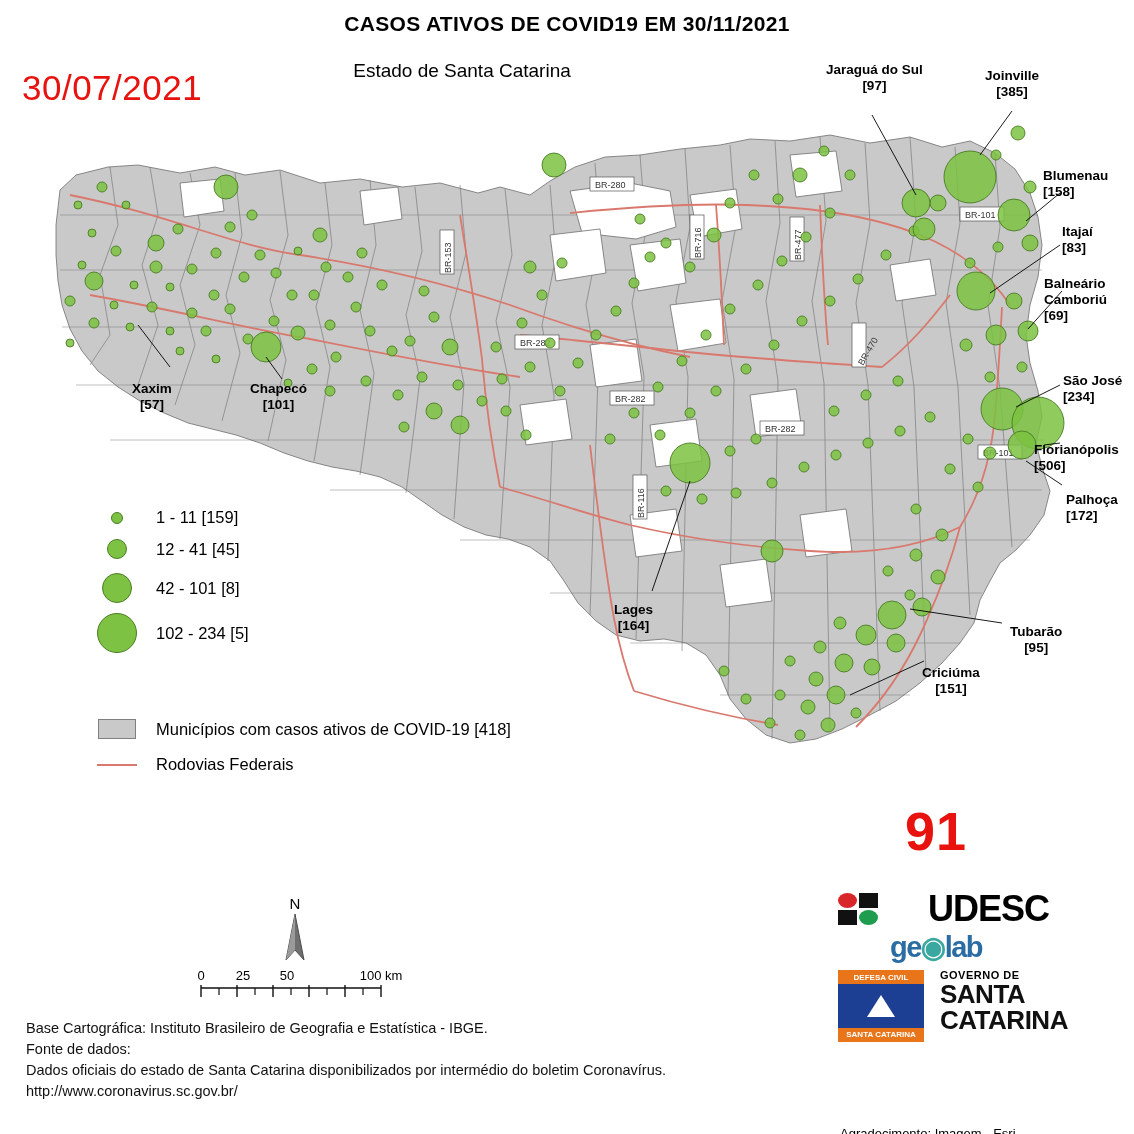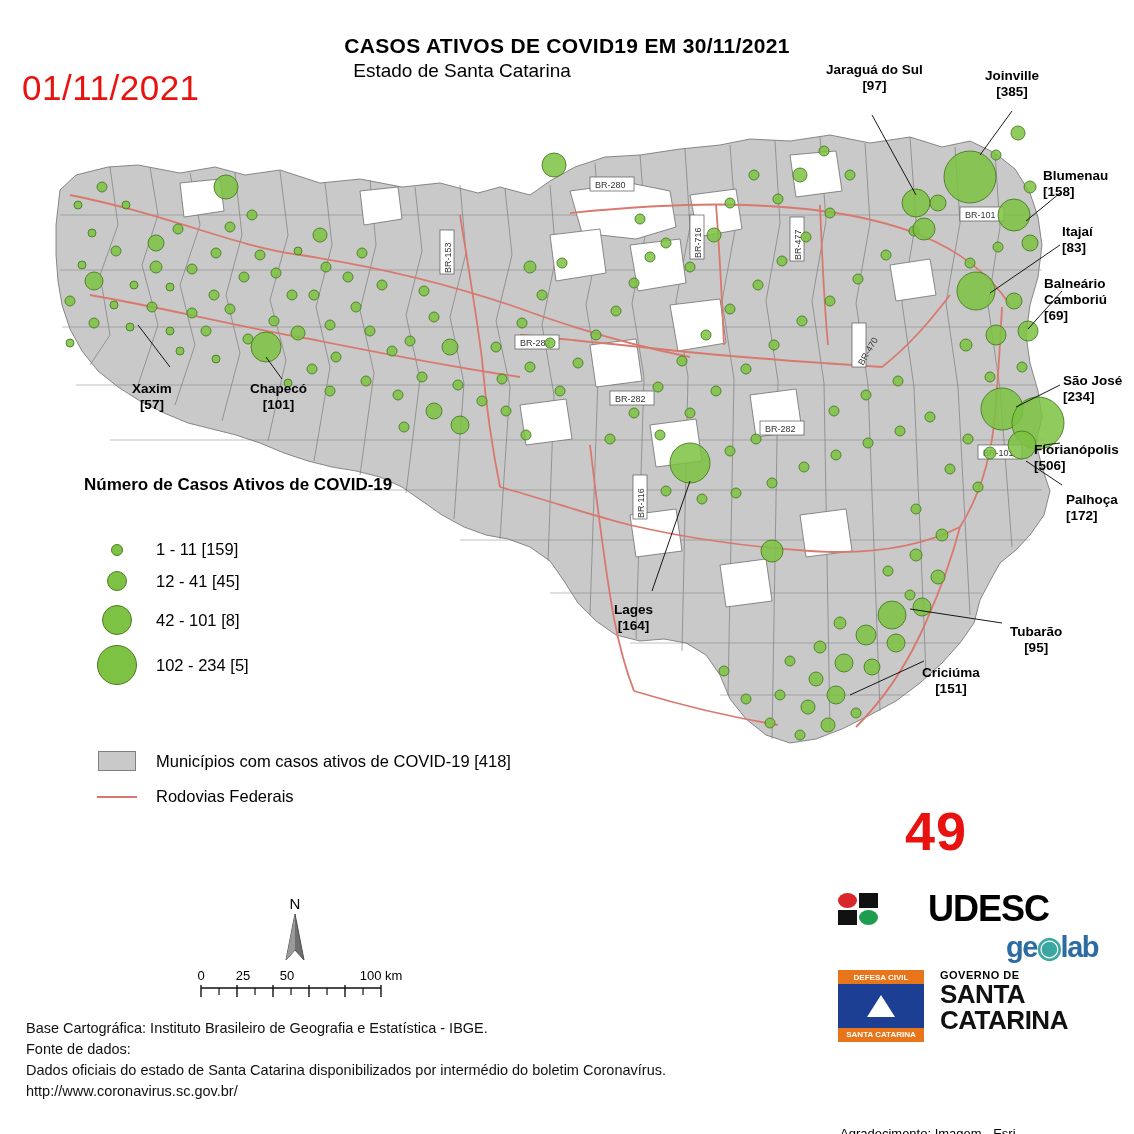--- a/index.html
+++ b/index.html
@@ -12,21 +12,21 @@
     height: 1134px;
     position: relative;
     font-family: "Liberation Sans", sans-serif;
     color: #000000;
     overflow: hidden;
   }
   .abs { position: absolute; }
 
   
   #map-title {
-    top: 34px; left: 0; width: 1134px;
+    top: 12px; left: 0; width: 1134px;
     text-align: center;
     font-size: 21px;
     font-weight: bold;
     letter-spacing: 0.3px;
   }
   #map-subtitle {
     top: 60px; left: 0; width: 924px;
     text-align: center;
     font-size: 19px;
     font-weight: normal;
@@ -136,24 +136,23 @@
     gap: 2px;
     margin-right: 6px;
   }
   #udesc-mark div { background: #111; }
   #udesc-mark .red { background: #d8262a; border-radius:50%; }
   #udesc-mark .green { background: #1f9d4e; border-radius:50%; }
   #udesc-word {
     font-size: 36px; font-weight: bold; letter-spacing: -1px; margin-left: 44px;
   }
   #geolab-row {
-    margin-top: 2px; 
+    margin-top: 2px; margin-left: 52px;
     font-size: 29px; font-weight: bold; color: #2b6ca3;
     letter-spacing: -1.5px;
-    text-align: right;
   }
   #geolab-row .teal { color: #3aa8a0; }
   #gov-row { display: flex; margin-top: 6px; }
   #defesa-civil {
     width: 86px; height: 72px;
     background: #e8751a;
     color: #fff;
     font-size: 8px;
     font-weight: bold;
     text-align: center;
@@ -184,22 +183,22 @@
   #agradecimento {
     top: 1126px; left: 840px;
     font-size: 13px;
   }
 </style>
 </head>
 <body>
 
 <div class="abs" id="map-title">CASOS ATIVOS DE COVID19 EM 30/11/2021</div>
 <div class="abs" id="map-subtitle">Estado de Santa Catarina</div>
-<div class="abs" id="date-stamp">01/11/2021</div>
-<div class="abs" id="day-counter">49</div>
+<div class="abs" id="date-stamp">30/07/2021</div>
+<div class="abs" id="day-counter">91</div>
 
 <div class="abs" id="map-canvas">
 <svg id="map-svg" width="1040" height="680" viewBox="0 0 1040 680" xmlns="http://www.w3.org/2000/svg">
   <defs>
     <style>
       .muni { fill:#c9c9c9; stroke:#6f6f6f; stroke-width:0.8; }
       .muni-white { fill:#ffffff; stroke:#6f6f6f; stroke-width:0.8; }
       .hw { fill:none; stroke:#d9786d; stroke-width:1.8; }
       .sym { fill:#7dc242; fill-opacity:0.85; stroke:#4a7c22; stroke-width:0.9; }
       .hwlabel { font-family:"Liberation Sans", sans-serif; font-size:9px; fill:#333; }
@@ -572,21 +571,20 @@
 <div class="abs city-label" style="top:381px; left:250px;">
   <div>Chapecó</div>
   <div>[101]</div>
 </div>
 <div class="abs city-label" style="top:381px; left:132px;">
   <div>Xaxim</div>
   <div>[57]</div>
 </div>
 
 <div class="abs" id="legend">
-  <div id="legend-title">Número de Casos Ativos de COVID-19</div>
 
   <div style="position:relative; height:220px;">
 
     <div class="abs" style="top:33px; left:0; display:flex; align-items:center;">
       <div class="legend-sym-wrap">
         <div class="legend-circle" style="width:10px;height:10px;"></div>
       </div>
       <div class="legend-text">1 - 11 [159]</div>
     </div>
 

